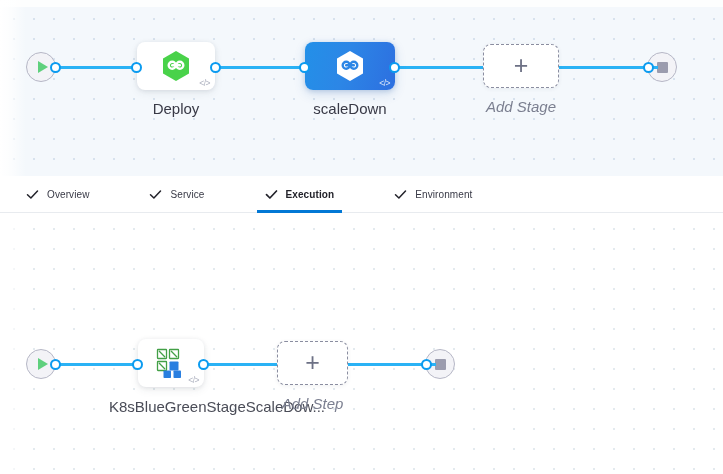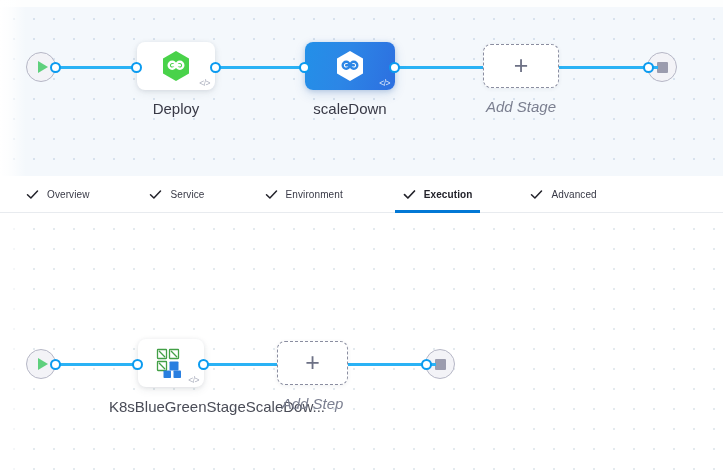--- a/index.html
+++ b/index.html
@@ -325,46 +325,38 @@
 
     <div class="tab" style="margin-left:60px;">
       <span class="tab-check">
         <svg width="13" height="13" viewBox="0 0 13 13">
             <path d="M1.5 6.7 L4.9 10 L11.5 3" fill="none" stroke="#22222a" stroke-width="1.5" stroke-linecap="round" stroke-linejoin="round"></path>
           </svg>
       </span>
       <span class="tab-label">Service</span>
     </div>
 
+    <div class="tab active" style="margin-left:60px;">
+      <span class="tab-check">
+        <svg width="13" height="13" viewBox="0 0 13 13">
+            <path d="M1.5 6.7 L4.9 10 L11.5 3" fill="none" stroke="#22222a" stroke-width="1.7" stroke-linecap="round" stroke-linejoin="round"></path>
+          </svg>
+      </span>
+      <span class="tab-label">Execution</span>
+    </div>
+
     <div class="tab" style="margin-left:60px;">
       <span class="tab-check">
         <svg width="13" height="13" viewBox="0 0 13 13">
             <path d="M1.5 6.7 L4.9 10 L11.5 3" fill="none" stroke="#22222a" stroke-width="1.5" stroke-linecap="round" stroke-linejoin="round"></path>
           </svg>
       </span>
       <span class="tab-label">Environment</span>
     </div>
 
-    <div class="tab active" style="margin-left:60px;">
-      <span class="tab-check">
-        <svg width="13" height="13" viewBox="0 0 13 13">
-            <path d="M1.5 6.7 L4.9 10 L11.5 3" fill="none" stroke="#22222a" stroke-width="1.7" stroke-linecap="round" stroke-linejoin="round"></path>
-          </svg>
-      </span>
-      <span class="tab-label">Execution</span>
-    </div>
-
-    <div class="tab" style="margin-left:58px;">
-      <span class="tab-check">
-        <svg width="13" height="13" viewBox="0 0 13 13">
-            <path d="M1.5 6.7 L4.9 10 L11.5 3" fill="none" stroke="#22222a" stroke-width="1.5" stroke-linecap="round" stroke-linejoin="round"></path>
-          </svg>
-      </span>
-      <span class="tab-label">Advanced</span>
-    </div>
   </div>
 
   <div id="step-canvas" class="canvas">
 
     <div class="edge" style="left:54px; top:150px; width:86px;"></div>
     <div class="edge" style="left:204px; top:150px; width:76px;"></div>
     <div class="edge" style="left:348px; top:150px; width:88px;"></div>
 
     <div class="terminal" style="left:26px; top:136px;">
       <div class="play-tri"></div>

